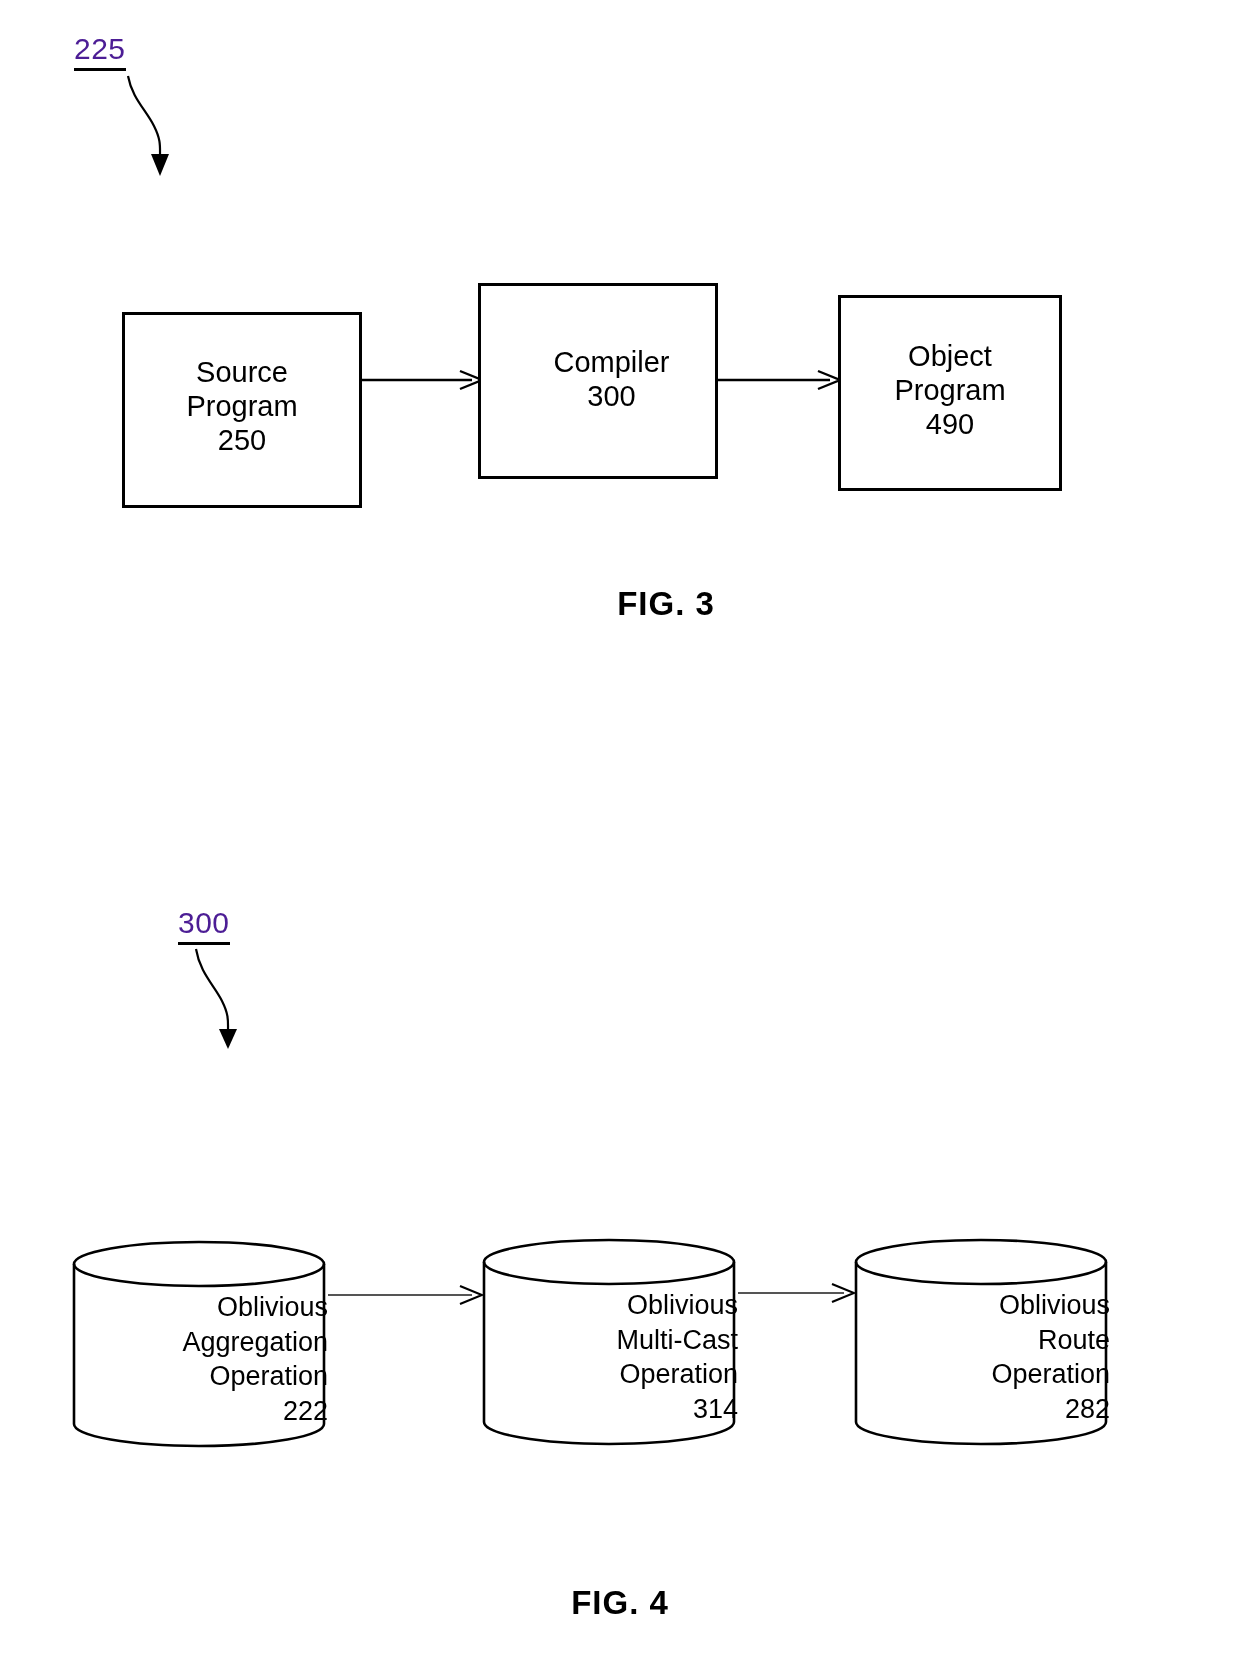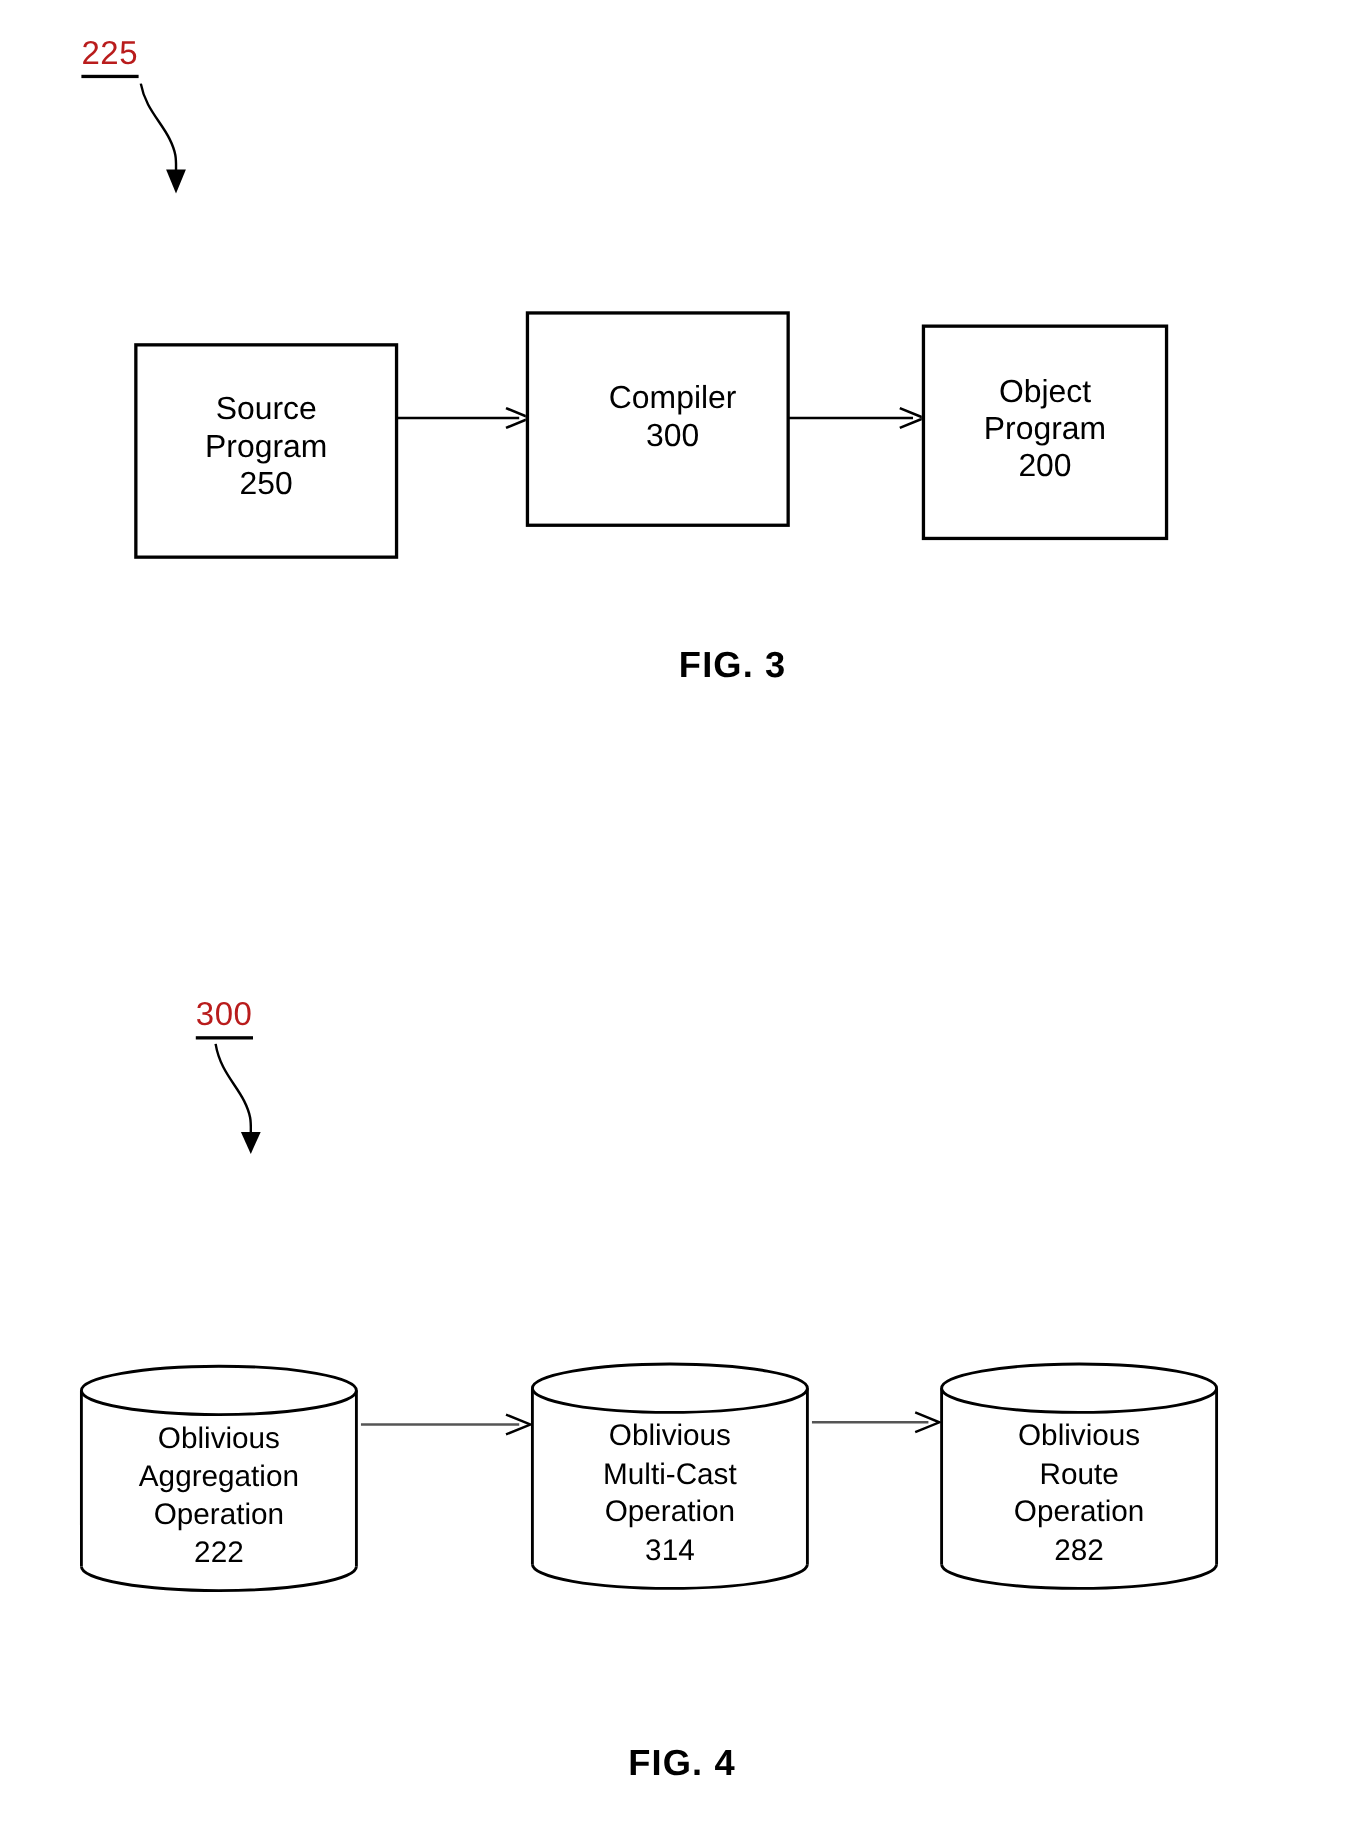--- a/index.html
+++ b/index.html
@@ -22,21 +22,21 @@
     width: 1240px;
     height: 1655px;
   }
 
   
   .ref-label {
     position: absolute;
     font-size: 30px;
     letter-spacing: 0.5px;
     line-height: 1;
-    color: #b91c1c;
+    color: #4c1d95;
     border-bottom: 3px solid #000;
     padding-bottom: 4px;
   }
   #ref-225 { left: 74px; top: 34px; }
   #ref-300 { left: 178px; top: 908px; }
 
   
   .lead-arrow {
     position: absolute;
     pointer-events: none;
@@ -87,21 +87,21 @@
   .cyl svg { position: absolute; left: 0; top: 0; }
   .cyl .cyl-text {
     position: absolute;
     left: 0;
     top: 52px;
     width: 258px;
     text-align: center;
     font-size: 27px;
     line-height: 1.28;
   }
-  .cyl .cyl-text .ln { display: block; white-space: nowrap; }
+  .cyl .cyl-text .ln { display: block; white-space: nowrap; text-align: right; }
 
   #cyl-aggregation { left: 70px;  top: 1238px; }
   #cyl-multicast   { left: 480px; top: 1236px; }
   #cyl-route       { left: 852px; top: 1236px; }
 
   
   #conn-3 { left: 328px; top: 1283px; width: 156px; }
   #conn-4 { left: 738px; top: 1281px; width: 118px; }
 
   
@@ -151,21 +151,21 @@
 
   <svg class="conn" id="conn-2" viewBox="0 0 126 24" preserveAspectRatio="none">
     <line x1="0" y1="12" x2="114" y2="12" stroke="#000" stroke-width="2.4"></line>
     <polyline points="102,3 124,12 102,21" fill="none" stroke="#000" stroke-width="2.4"></polyline>
   </svg>
 
   <div class="proc-box" id="box-object">
     <div class="txt">
       <span class="ln">Object</span>
       <span class="ln">Program</span>
-      <span class="ln">200</span>
+      <span class="ln">490</span>
     </div>
   </div>
 
   <div class="fig-caption" id="fig-3-caption">FIG. 3</div>
 
   <div class="ref-label" id="ref-300">300</div>
 
   <svg class="lead-arrow" id="lead-arrow-300" viewBox="0 0 90 110">
     <path d="M 6 4 C 10 28, 24 40, 32 56 C 39 70, 38 76, 38 86" fill="none" stroke="#000" stroke-width="2.2"></path>
     <polygon points="29,84 47,84 38,104" fill="#000"></polygon>

